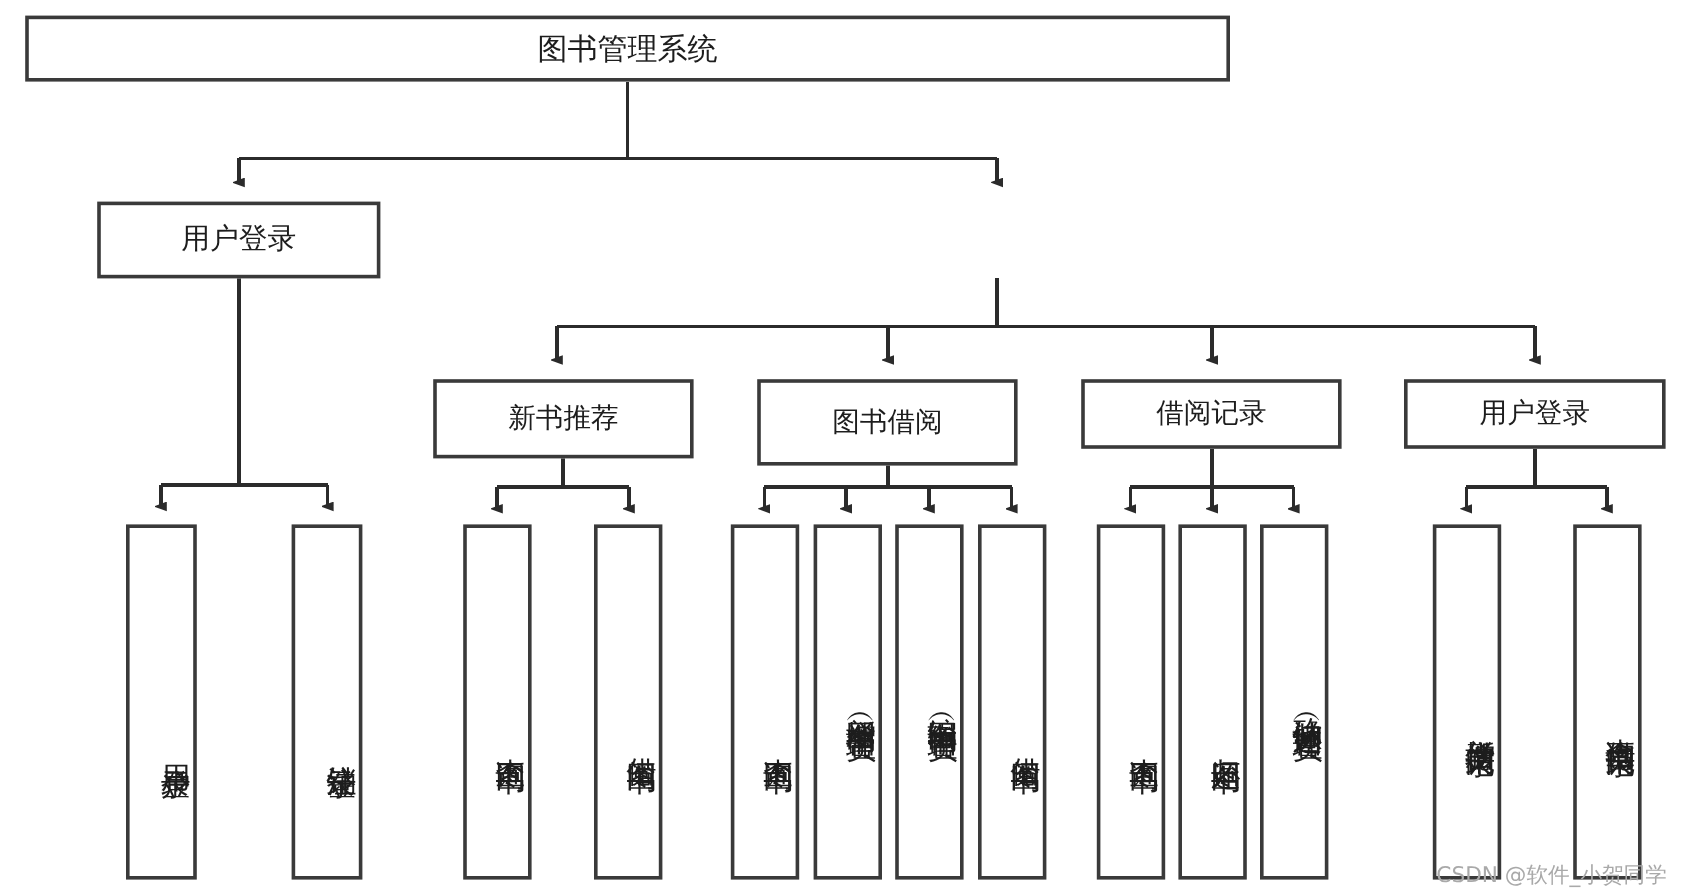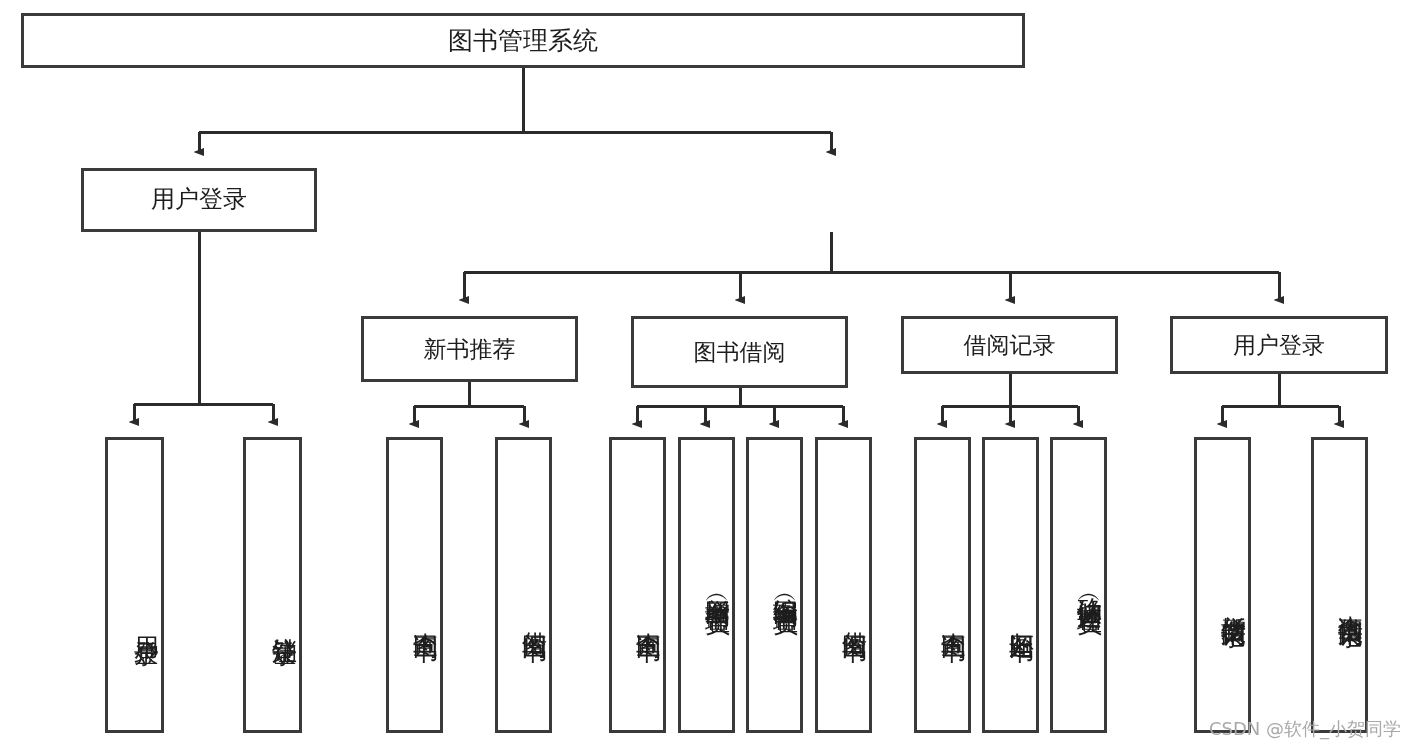--- a/index.html
+++ b/index.html
@@ -54,21 +54,21 @@
   .lbl {
     display: block;
     white-space: nowrap;
   }
   .t-root { font-size: 25px; }
   .t-l2   { font-size: 24px; }
   .t-l3   { font-size: 23px; }
   .t-leaf { font-size: 25px; letter-spacing: 2px; }
   .watermark {
     position: absolute;
-    right: 4px;
+    right: 16px;
     bottom: 6px;
     font-size: 18px;
     color: #a9a9a9;
     white-space: nowrap;
     font-family: "DejaVu Sans", "Liberation Sans", sans-serif;
     margin-left: 20px;
   }
 </style>
 </head>
 <body>

